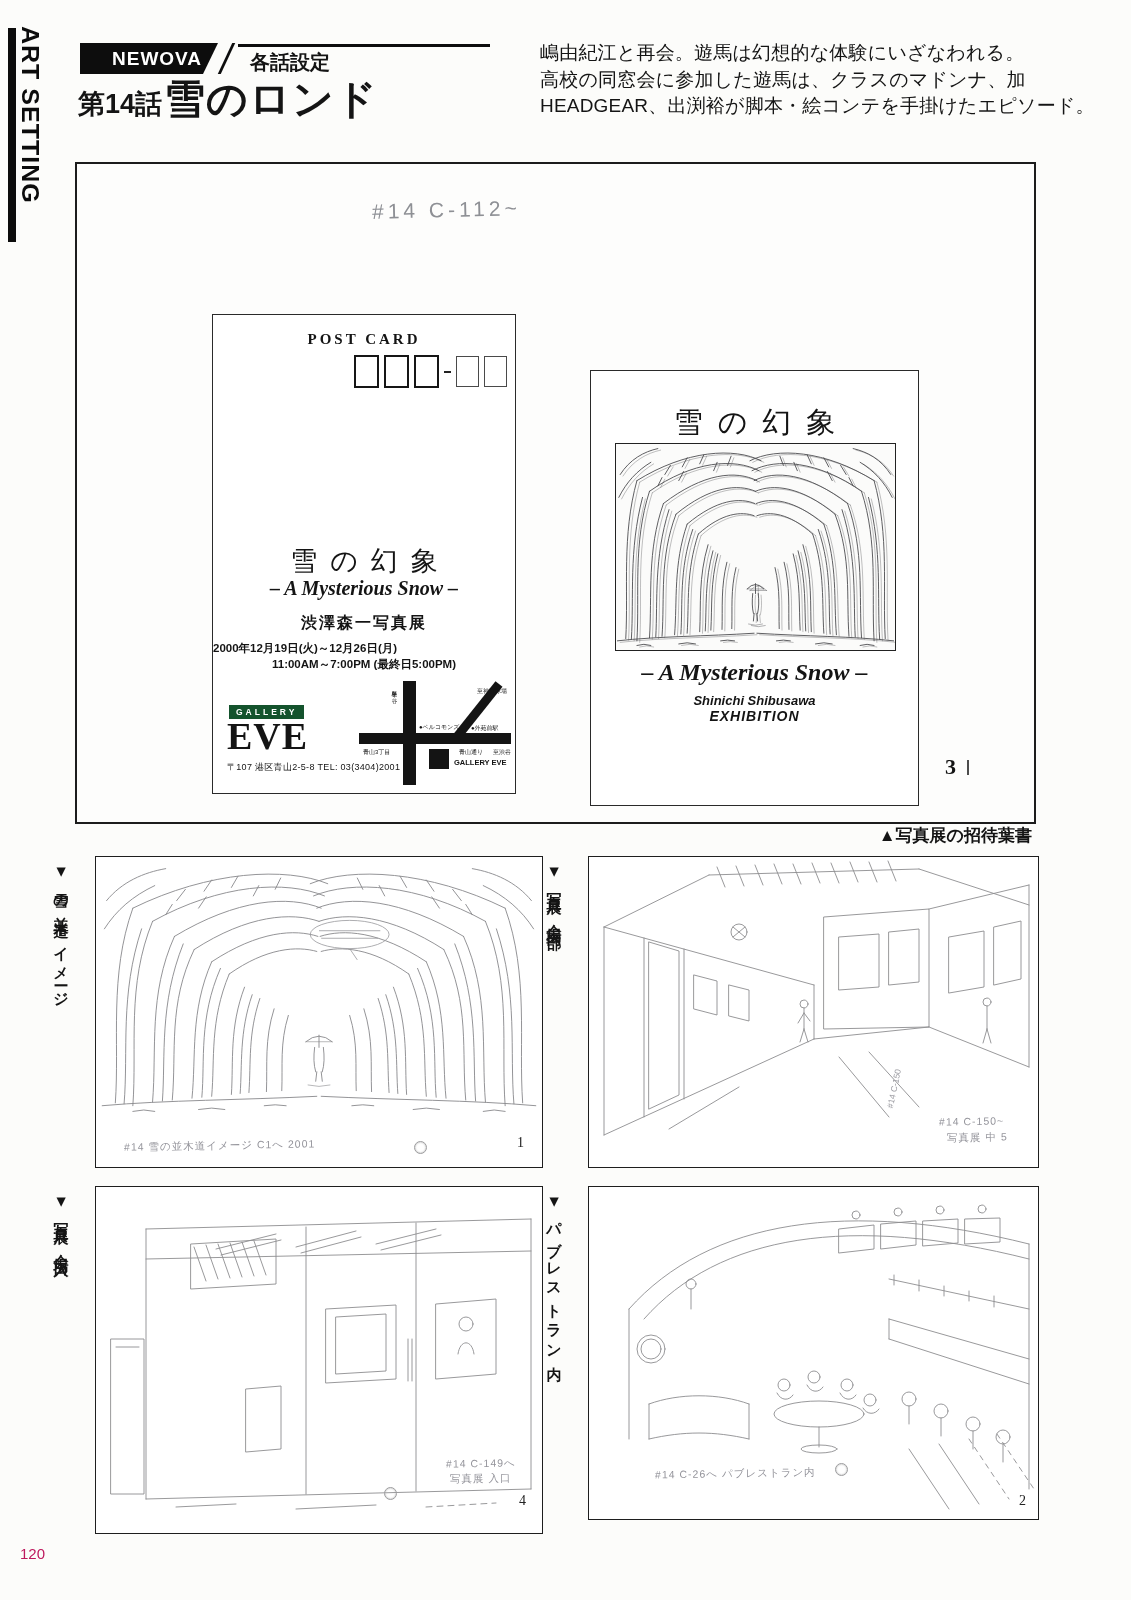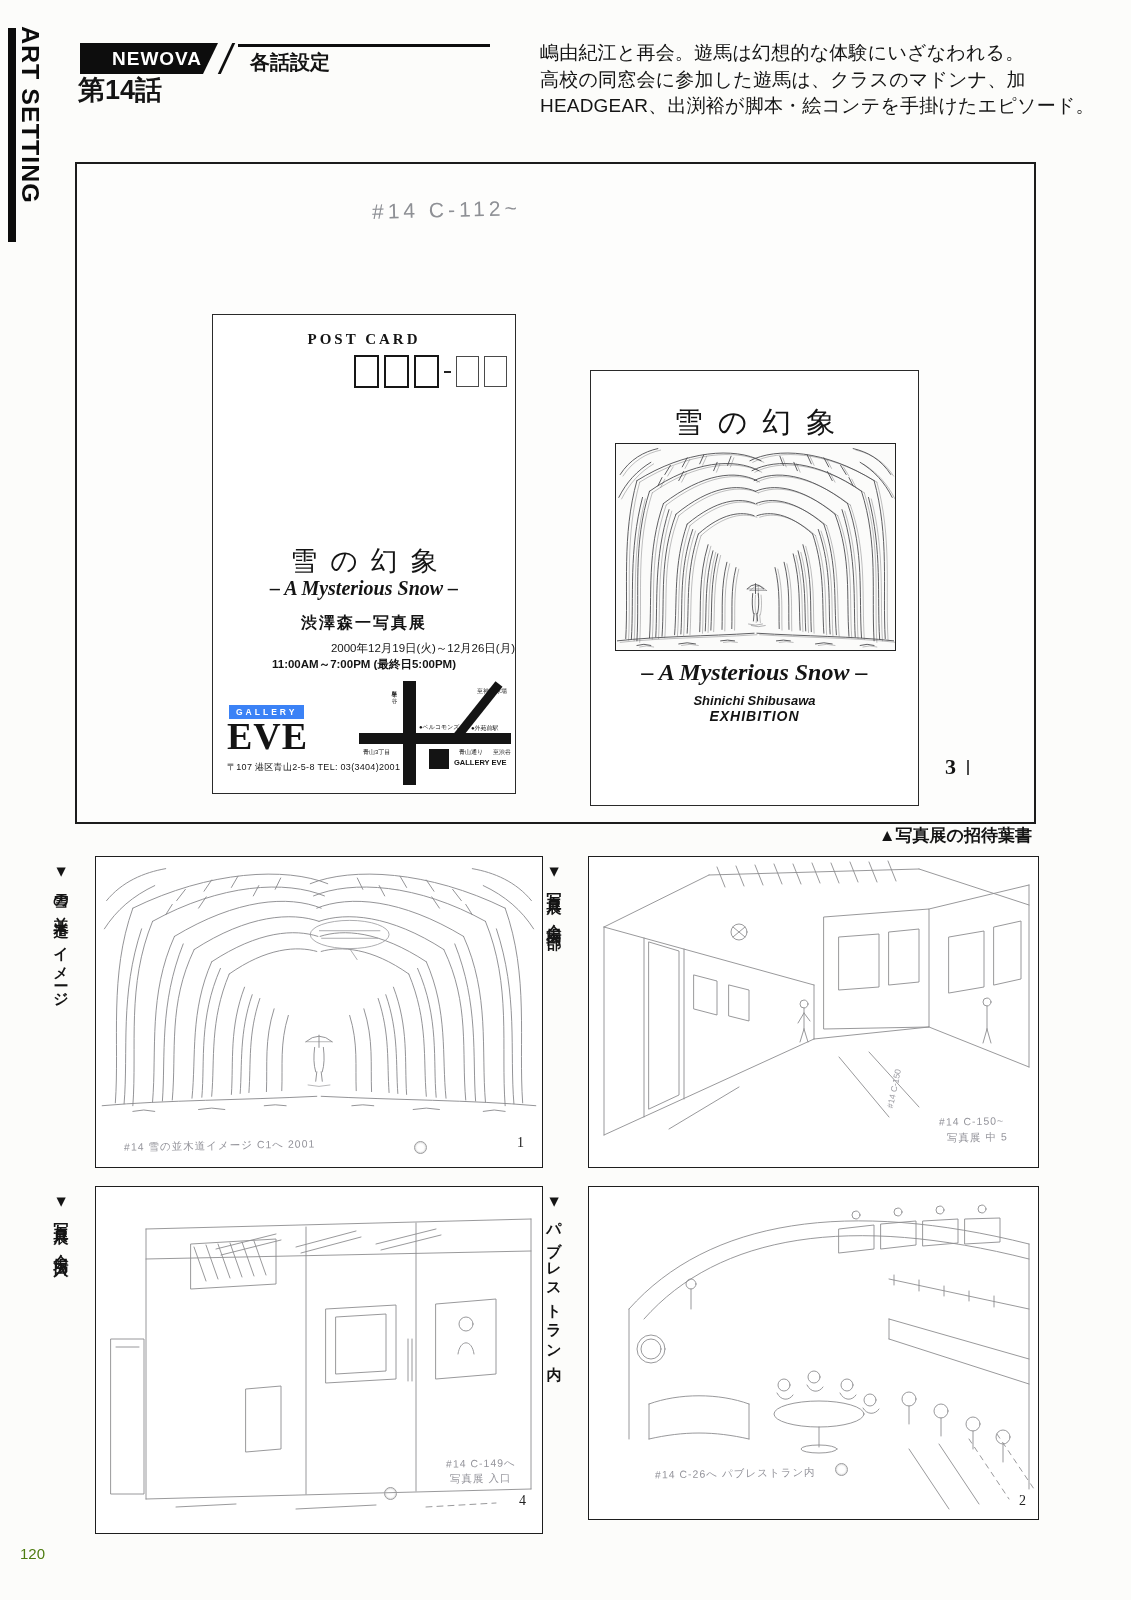--- a/index.html
+++ b/index.html
@@ -39,23 +39,23 @@
   .zip-row{top:40px;right:8px;display:flex;align-items:center;gap:5px;}
   .zip{width:21px;height:29px;background:#fff;}
   .zip.bold{border:2.6px solid #161616;}
   .zip.thin{border:1.2px solid #4a4a4a;}
   .zip-dash{width:7px;height:2px;background:#222;}
   .pc1-title{left:0;top:228px;width:100%;text-align:center;font-family:"Liberation Serif","DejaVu Serif",serif;
      font-size:27px;letter-spacing:13px;text-indent:13px;}
   .pc1-sub{left:0;top:262px;width:100%;text-align:center;font-family:"Liberation Serif","DejaVu Serif",serif;
      font-style:italic;font-weight:700;font-size:20px;}
   .pc1-exh{left:0;top:298px;width:100%;text-align:center;font-weight:700;font-size:16px;letter-spacing:2px;}
-  .pc1-date{left:0;top:326px;width:100%;text-align:right;font-weight:400;font-size:11.5px;}
+  .pc1-date{left:0;top:326px;width:100%;text-align:left;font-weight:700;font-size:11.5px;}
   .pc1-hours{left:0;top:342px;width:100%;text-align:center;font-weight:700;font-size:11.5px;}
-  .glabel{left:16px;top:390px;background:#3b82f6;color:#fff;font-size:8.5px;font-weight:700;
+  .glabel{left:16px;top:390px;background:#14532d;color:#fff;font-size:8.5px;font-weight:700;
      letter-spacing:3px;padding:2px 7px;}
   .gname{left:14px;top:402px;font-family:"Liberation Serif","DejaVu Serif",serif;font-weight:900;
      font-size:38px;letter-spacing:1px;line-height:1;}
   .pc1-addr{left:14px;top:446px;font-size:9px;letter-spacing:.3px;}
   .map{right:4px;top:366px;width:152px;height:104px;}
 
   
   .pc2{left:513px;top:206px;width:327px;height:434px;border:1.3px solid #2a2a2a;background:#fff;}
   .pc2-title{left:0;top:32px;width:100%;text-align:center;font-family:"Liberation Serif","DejaVu Serif",serif;
      font-size:29px;letter-spacing:15px;text-indent:15px;}
@@ -82,21 +82,21 @@
   .cap3{left:54px;top:1196px;} .cap4{left:547px;top:1196px;}
   .cap-marker{font-size:12px;transform:rotate(90deg);line-height:1;}
   .cap-text{writing-mode:vertical-rl;text-orientation:upright;font-size:15px;font-weight:600;
      letter-spacing:3.5px;line-height:1;}
   .sketch{left:0;top:0;width:100%;height:100%;}
   .note{color:#94949b;font-size:10.5px;letter-spacing:1px;white-space:nowrap;transform:rotate(-1deg);}
   .panel-num{font-family:"Liberation Serif","DejaVu Serif",serif;font-size:14px;color:#222;}
   .stamp{width:11px;height:11px;border:1px solid #9c9c9e;border-radius:50%;box-shadow:inset 0 0 2px #aaa;}
   .side-note{color:#9a9aa0;font-size:8.5px;transform:rotate(-78deg);transform-origin:left top;white-space:nowrap;}
 
-  .page-number{left:20px;top:1545px;font-size:15px;color:#4d7c0f;}
+  .page-number{left:20px;top:1545px;font-size:15px;color:#be185d;}
 
   svg text{font-family:"Liberation Sans","DejaVu Sans",sans-serif;}
 </style>
 </head>
 <body>
 
 <div class="page">
 
   <svg width="0" height="0" style="position:absolute" aria-hidden="true">
     <defs>
@@ -155,20 +155,21 @@
   <div class="abs sidebar-text">ART SETTING</div>
 
   <div class="abs badge-black">
     <span>NEWOVA</span>
   </div>
   <div class="abs badge-slash"></div>
   <div class="abs badge-line"></div>
   <div class="abs badge-section">各話設定</div>
   <div class="abs ep-title">
     <span class="ep-num">第14話</span>
+    <span class="ep-name">雪のロンド</span>
   </div>
 
   <div class="abs synopsis">
     <div>嶋由紀江と再会。遊馬は幻想的な体験にいざなわれる。</div>
     <div>高校の同窓会に参加した遊馬は、クラスのマドンナ、加</div>
     <div>HEADGEAR、出渕裕が脚本・絵コンテを手掛けたエピソード。</div>
   </div>
 
   <div class="abs plate-frame">
     <div class="abs cut-note">#14 C-112~</div>

